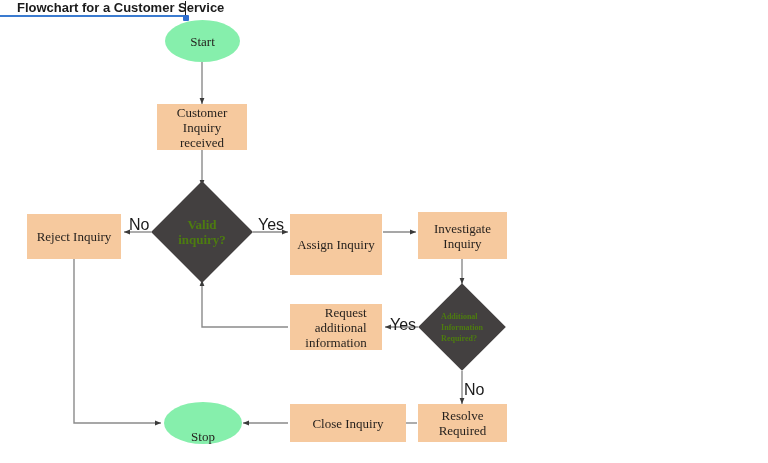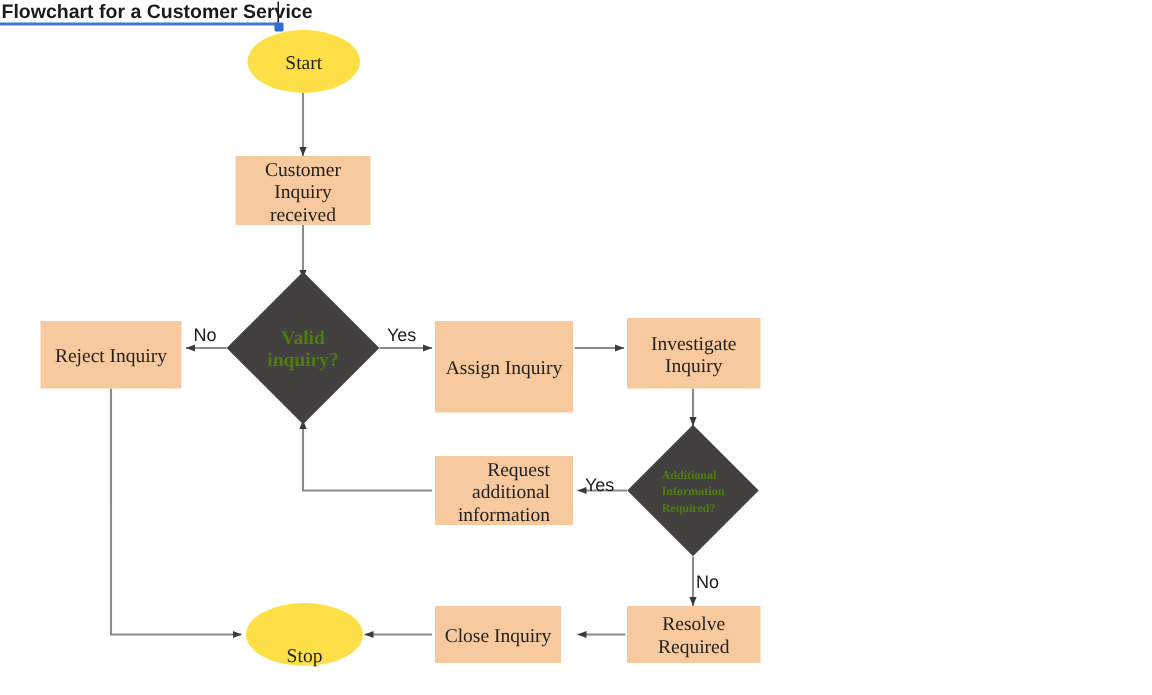--- a/index.html
+++ b/index.html
@@ -32,21 +32,21 @@
     border-bottom: 2px solid #3a7bd0;
     box-sizing: border-box;
   }
   .title-text {
     font-family: "Liberation Sans", "DejaVu Sans", sans-serif;
     font-weight: bold;
     font-size: 13px;
     line-height: 15px;
     color: #1b1b1b;
     white-space: nowrap;
-    padding-left: 1px;
+    padding-left: 17px;
   }
   .title-caret {
     position: absolute;
     right: 0px;
     top: 1px;
     width: 1px;
     height: 14px;
     background: #1b1b1b;
   }
   .title-handle {
@@ -68,21 +68,21 @@
     justify-content: center;
     text-align: center;
     color: #231f1c;
     font-size: 13px;
     line-height: 15px;
   }
   .rect {
     background: #F6C99E;
   }
   .ellipse {
-    background: #fde047;
+    background: #86efac;
     border-radius: 50%;
   }
   .node .label {
     white-space: pre-line;
   }
 
   
   .diamond {
     position: absolute;
   }
@@ -111,21 +111,21 @@
     font-size: 8px;
     line-height: 11px;
     text-align: left;
     justify-content: center;
   }
 
   
   .edge-label {
     position: absolute;
     font-family: "Liberation Sans", "DejaVu Sans", sans-serif;
-    font-size: 12px;
+    font-size: 16px;
     color: #1b1b1b;
     white-space: nowrap;
   }
 </style>
 </head>
 <body>
 
 <svg id="canvas" viewBox="0 0 768 463" xmlns="http://www.w3.org/2000/svg">
   <defs>
     <marker id="arrow" markerWidth="7" markerHeight="7" refX="6" refY="3" orient="auto" markerUnits="userSpaceOnUse">
@@ -206,21 +206,21 @@
 <div class="node rect" style="left:290px; top:304px; width:92px; height:46px;text-align:right;">
   <span class="label">Request
 additional
 information</span>
 </div>
 
 <div class="node rect" style="left:418px; top:404px; width:89px; height:38px;">
   <span class="label">Resolve Required</span>
 </div>
 
-<div class="node rect" style="left:290px; top:404px; width:84px; height:38px;">
+<div class="node rect" style="left:290px; top:404px; width:116px; height:38px;">
   <span class="label">Close Inquiry</span>
 </div>
 
 <div class="node ellipse" style="left:164px; top:402px; width:78px; height:42px;align-items:flex-end;">
   <span class="label">Stop</span>
 </div>
 
 <div class="edge-label" style="left:129px; top:216px;">No</div>
 
 <div class="edge-label" style="left:258px; top:216px;">Yes</div>

